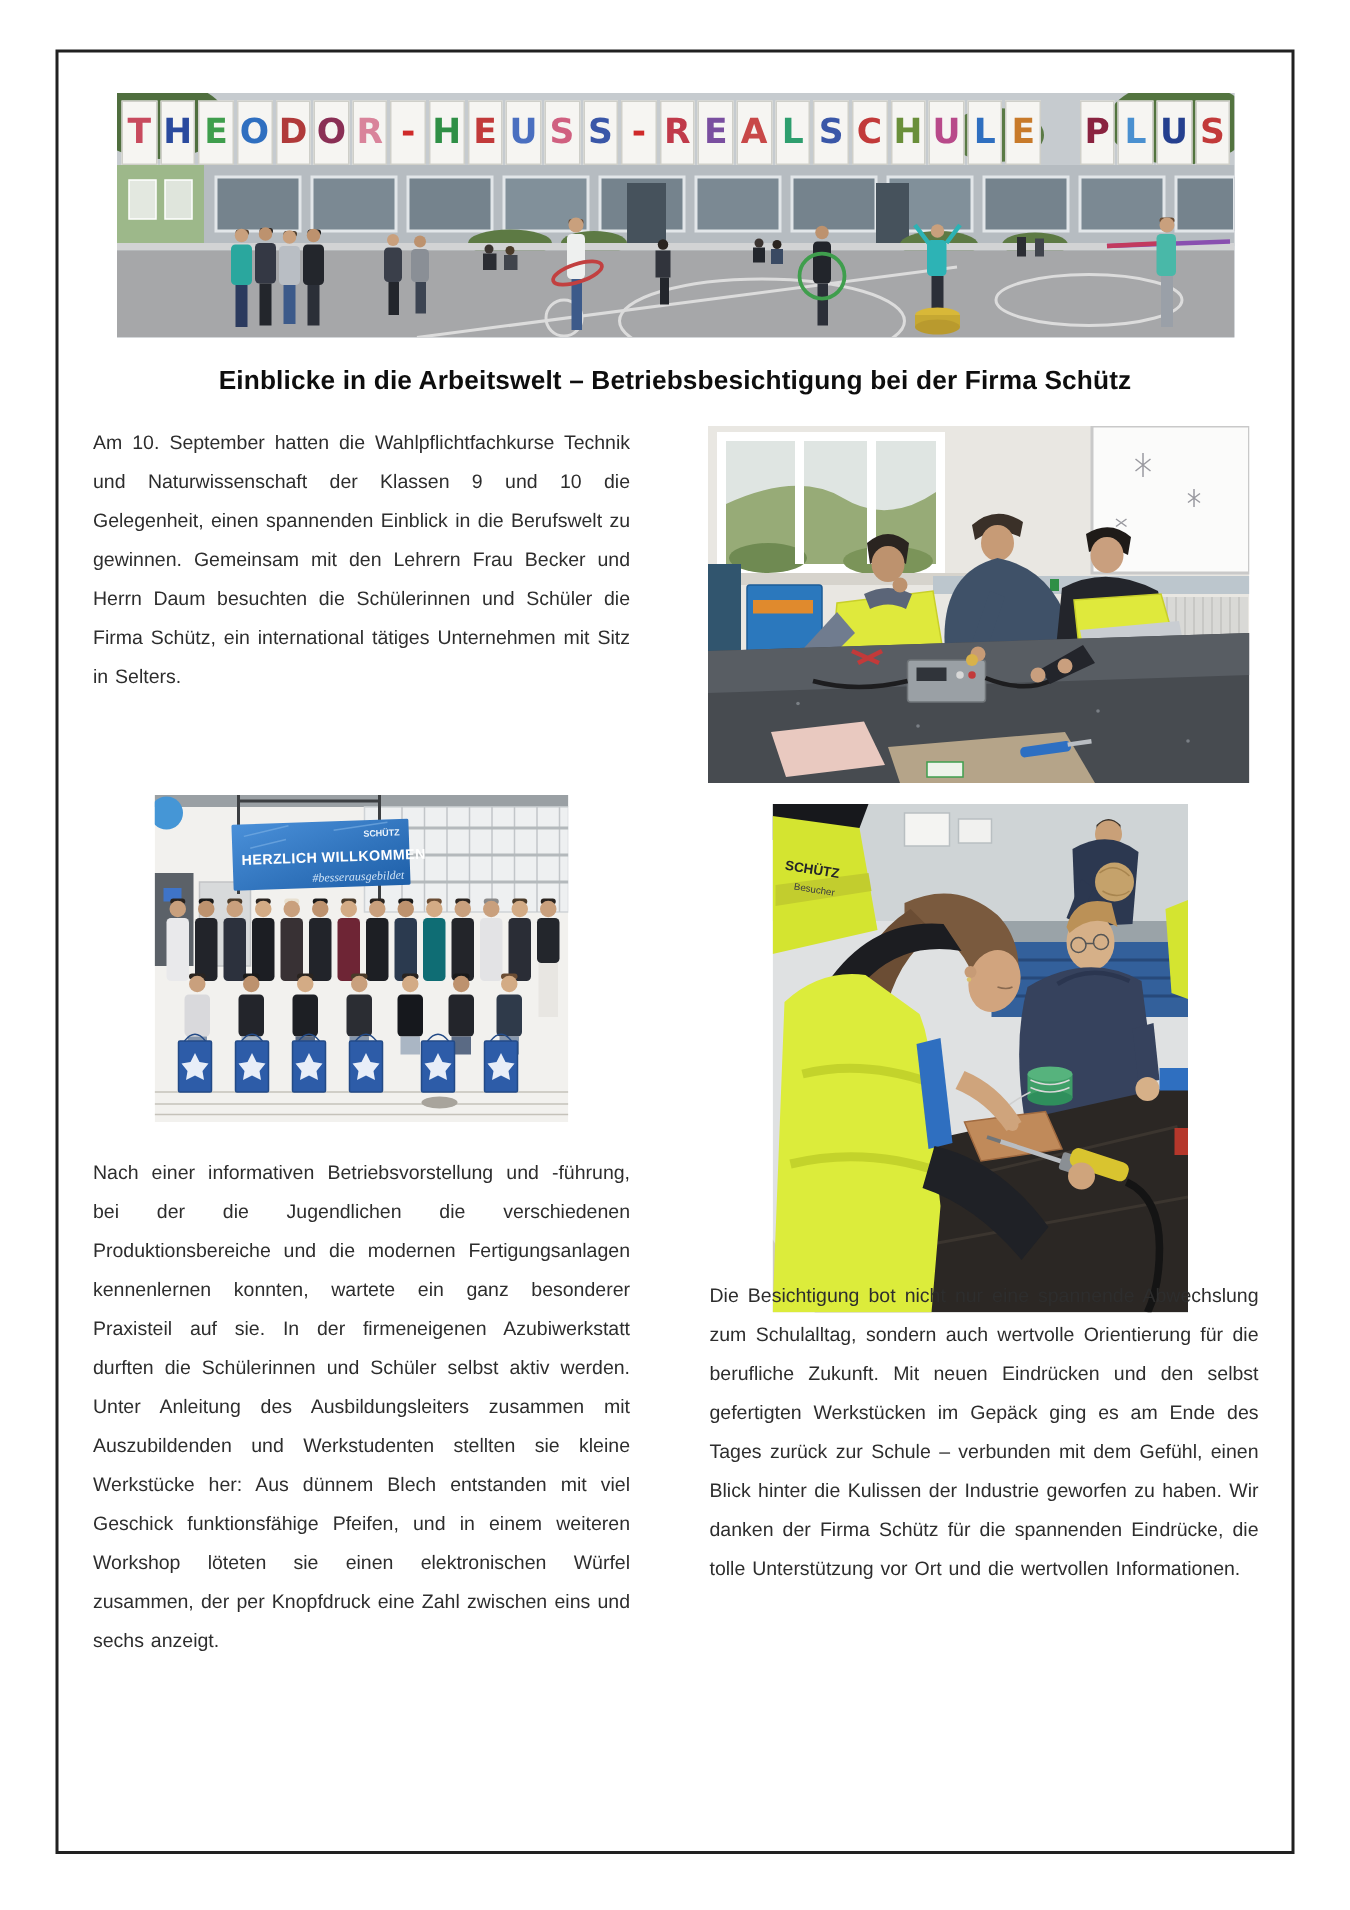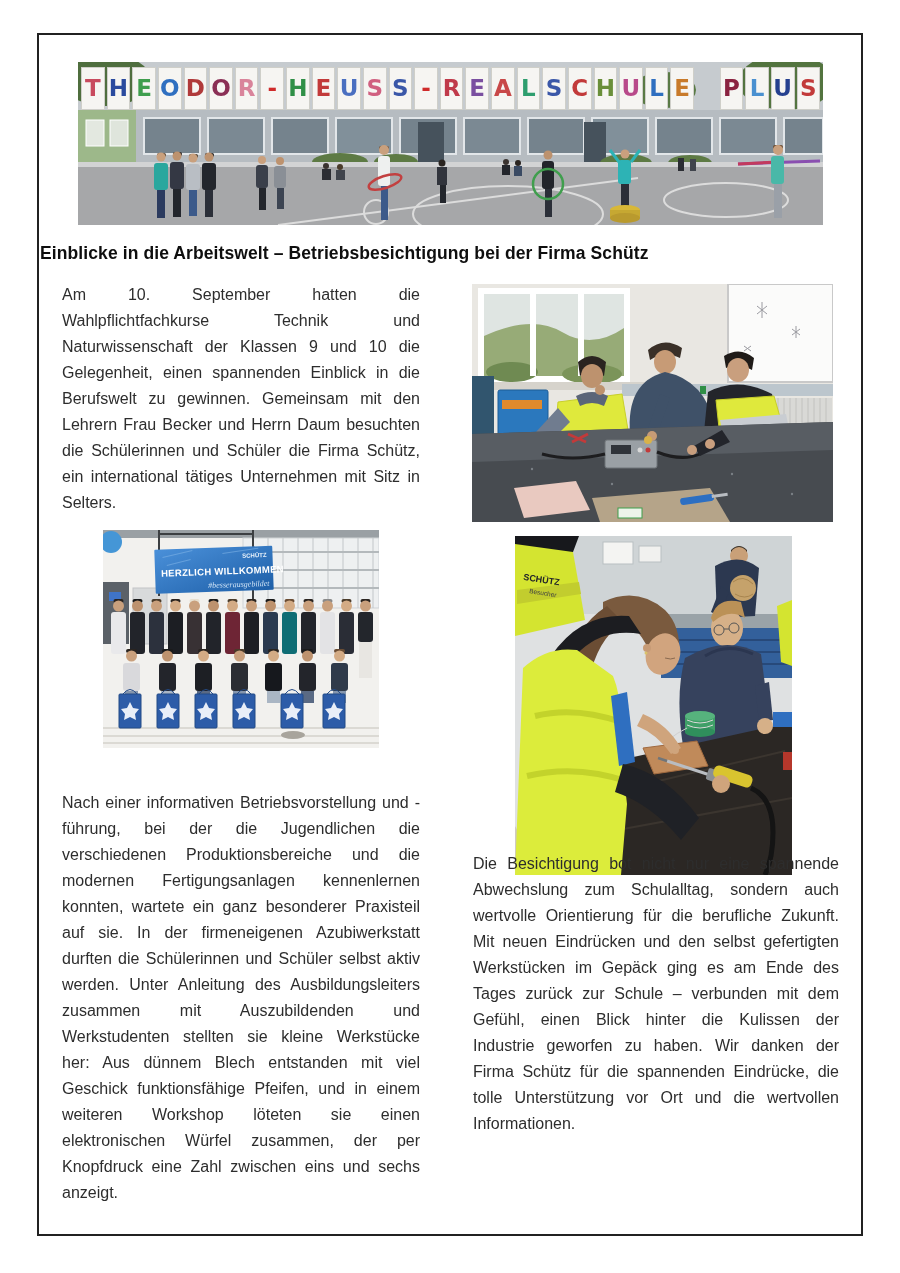--- a/index.html
+++ b/index.html
@@ -7,26 +7,26 @@
         font-family:"Liberation Sans",sans-serif;color:#2d2d2d;}
   .frame{position:absolute;left:37px;top:33px;width:822px;height:1199px;
          border:2px solid #212121;}
   .header-photo{position:absolute;left:78px;top:62px;width:745px;height:163px;overflow:hidden;background:#b6bcc1;}
   .header-photo svg{display:block;}
   .letters{position:absolute;left:3px;right:3px;top:5px;height:43px;display:flex;gap:2px;}
   .tile{flex:1;background:#f6f5f2;border:1px solid #cfcfc9;display:flex;align-items:center;
         justify-content:center;font-weight:bold;font-size:23px;line-height:1;
         font-family:"DejaVu Sans",sans-serif;}
   .tile.space{background:transparent;border:none;}
-  .doc-title{position:absolute;left:40px;right:40px;top:243px;margin:0;text-align:left;
+  .doc-title{position:absolute;left:40px;right:40px;top:243px;margin:0;text-align:center;
              font-size:17.5px;font-weight:bold;color:#0e0e0e;letter-spacing:.1px;}
-  .col-text{position:absolute;margin:0;font-size:16px;line-height:26px;text-align:justify;
+  .col-text{position:absolute;margin:0;font-size:13px;line-height:26px;text-align:justify;
             color:#2d2d2d;word-spacing:1px;}
   #para-left-1{left:62px;top:282px;width:358px;}
-  #para-left-2{left:62px;top:790px;width:358px;}
+  #para-left-2{left:62px;top:769px;width:358px;}
   #para-right-1{left:473px;top:851px;width:366px;}
   .photo{position:absolute;overflow:hidden;}
   .photo svg{display:block;}
   #photo-workshop{left:472px;top:284px;width:361px;height:238px;}
   #photo-welcome{left:103px;top:530px;width:276px;height:218px;}
   #photo-soldering{left:515px;top:536px;width:277px;height:339px;}
 </style>
 </head>
 <body>
 

